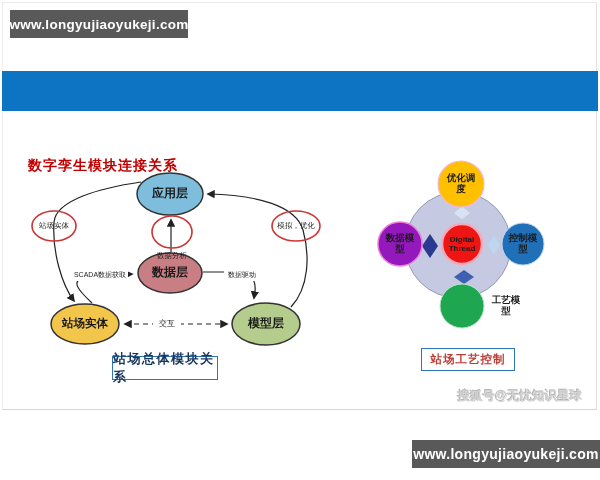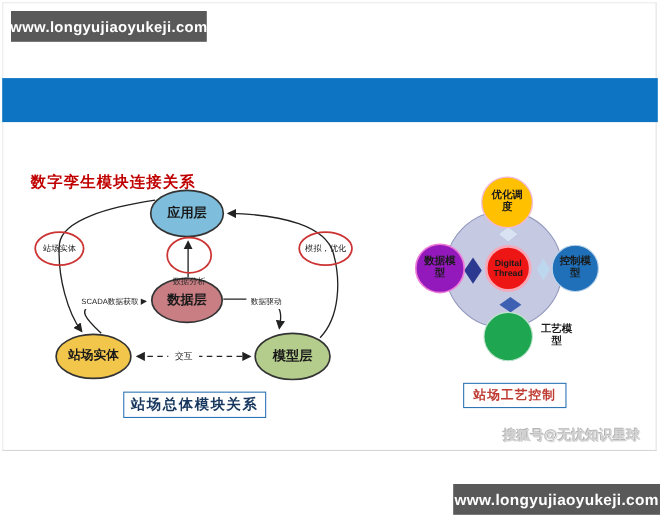--- a/index.html
+++ b/index.html
@@ -34,21 +34,21 @@
     position:absolute; display:flex; align-items:center; justify-content:center;
     text-align:center; color:#1a1a1a; font-weight:bold; line-height:1.15;
   }
   .node-lbl { font-size:12px; }
   .anno-lbl { font-size:7.5px; font-weight:normal; color:#222; }
   .edge-lbl { font-size:7px; font-weight:normal; color:#222; background:#ffffff; padding:0 1px; }
   .caption-box {
     position:absolute; background:#ffffff; border:1.5px solid #2e75b6;
     display:flex; align-items:center; justify-content:center; font-weight:bold;
   }
-  .caption-left { left:112px; top:356px; width:130px; height:24px;
+  .caption-left { left:112px; top:356px; width:106px; height:24px;
     color:#17375e; font-size:13px; letter-spacing:1.5px; }
   .caption-right { left:421px; top:348px; width:94px; height:23px;
     color:#be3b31; font-size:11.5px; letter-spacing:1px; }
   .watermark {
     position:absolute; left:450px; top:388px; width:140px; text-align:center;
     font-size:12.5px; color:#d3d3d3; font-weight:bold;
     text-shadow: -1px -1px 0 #b5b5b5, 1px 1px 1px #ffffff;
   }
   .petal-lbl { font-size:9.5px; }
   .center-lbl { font-size:8px; }

